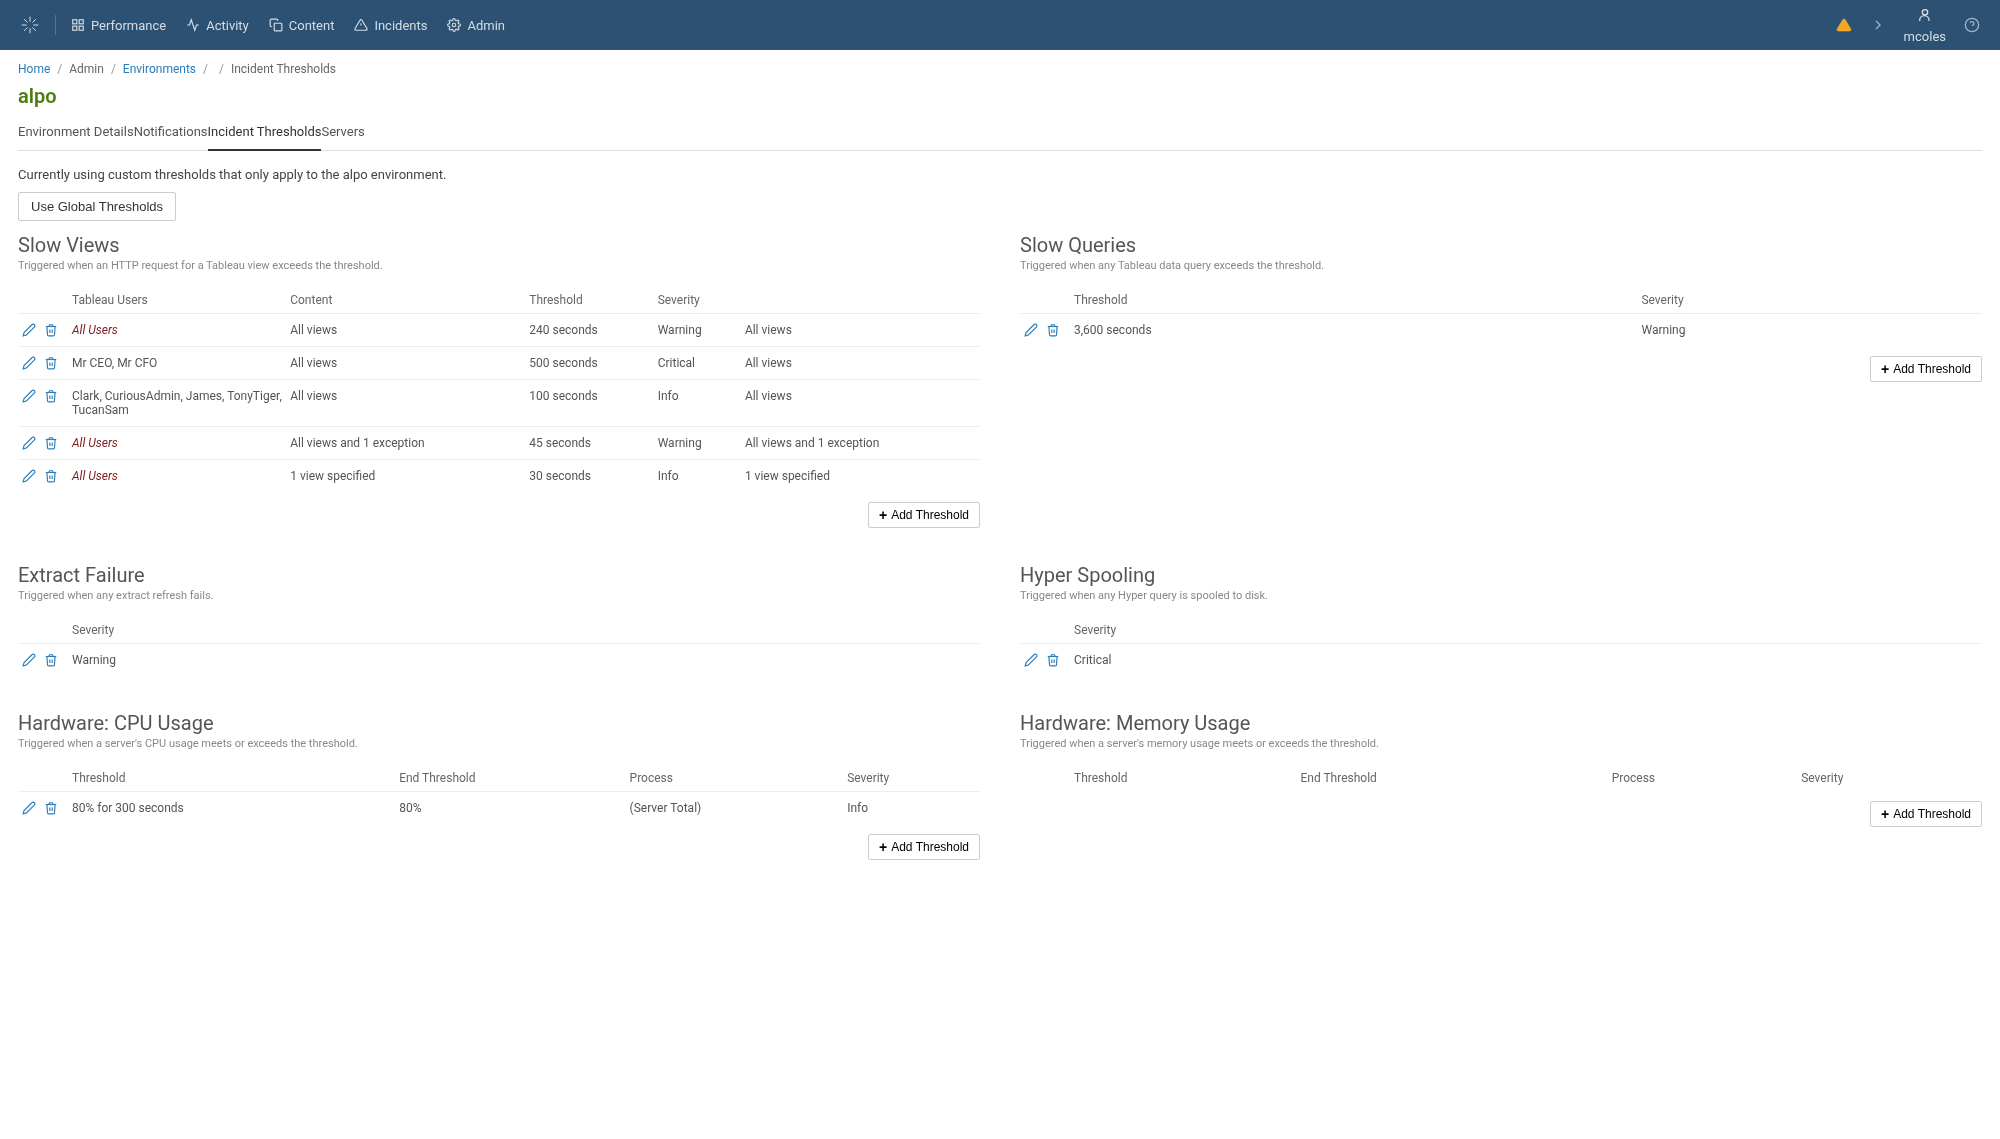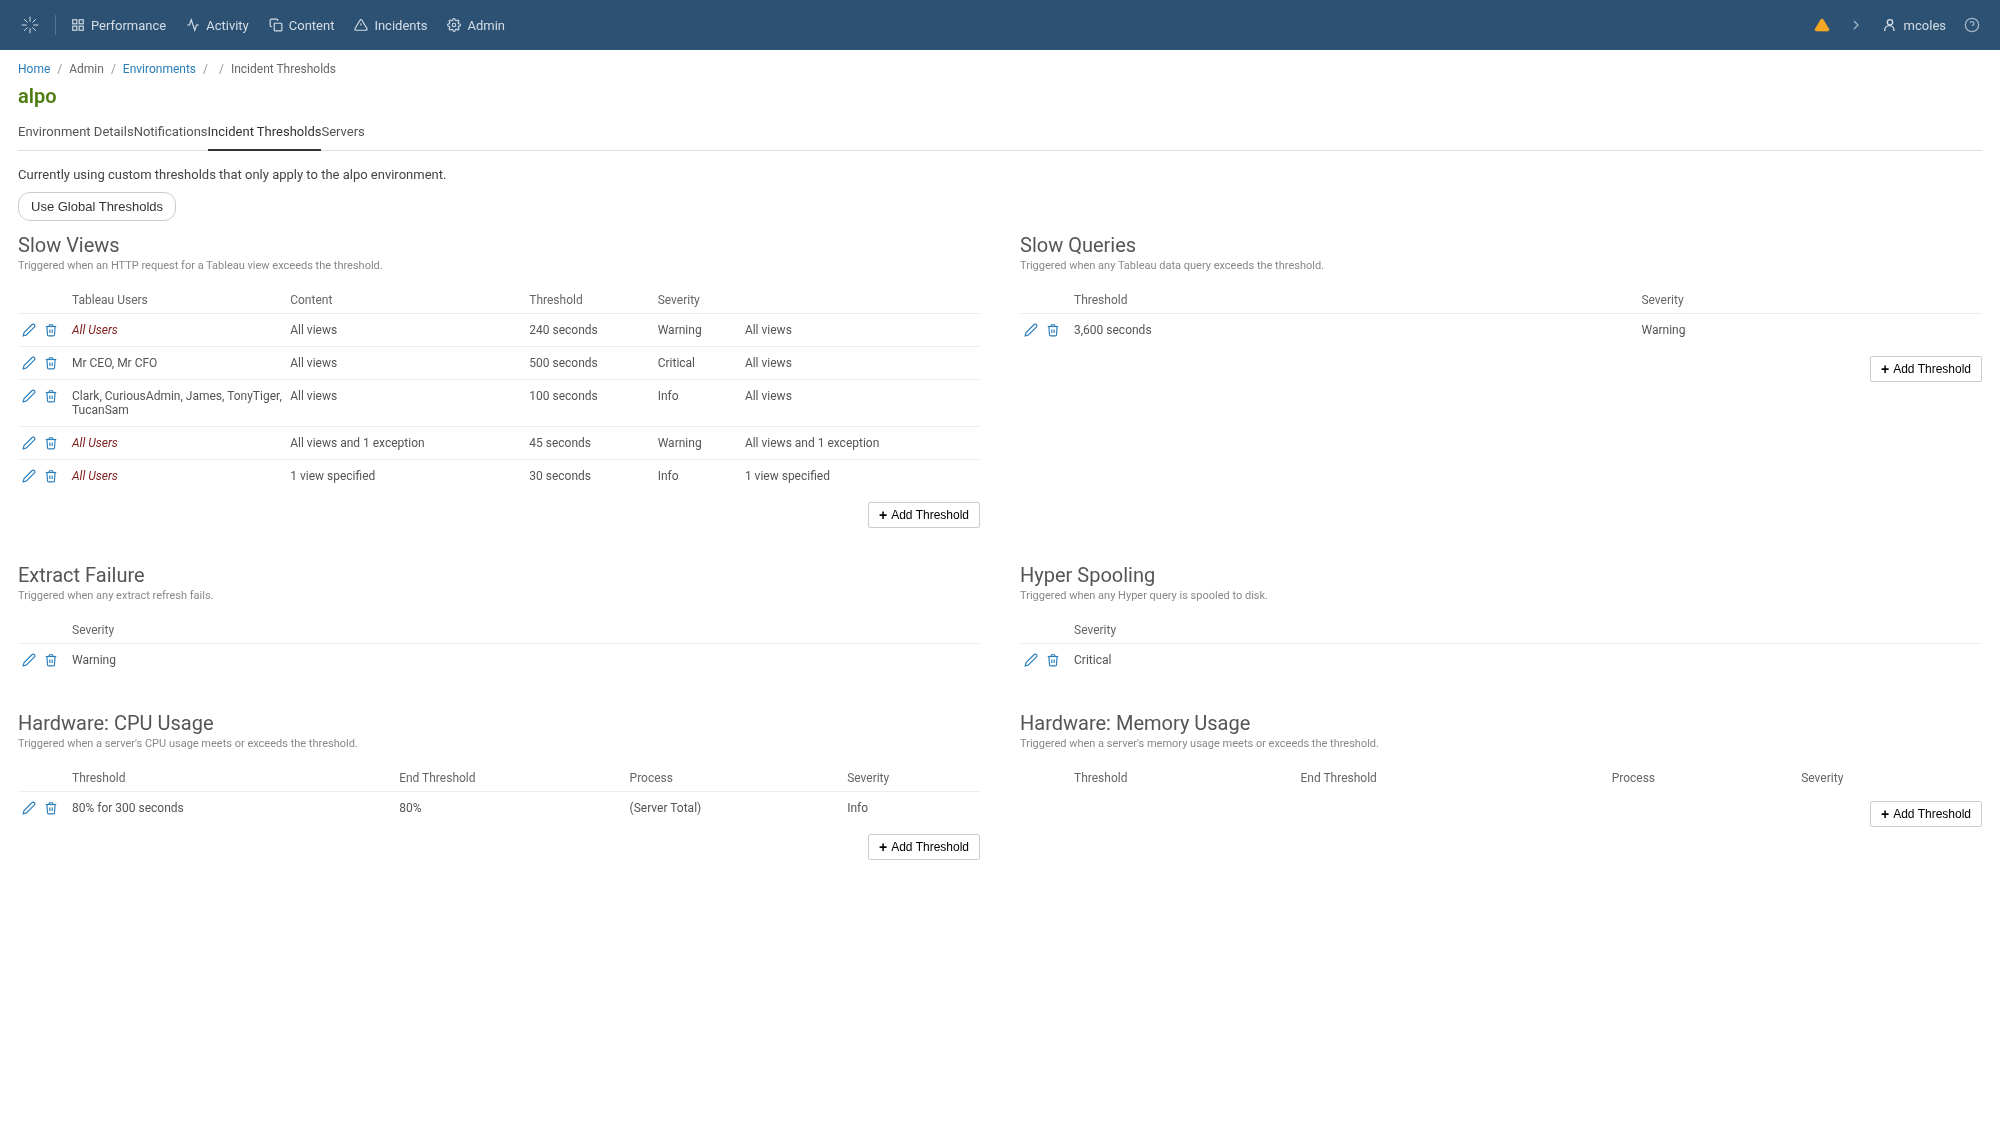--- a/index.html
+++ b/index.html
@@ -17,31 +17,31 @@
   padding: 16px 20px;
   color: #d4dde5;
 }
 .logo-container { display:flex; align-items:center; padding-right:15px; border-right: 1px solid rgba(255,255,255,0.2); margin-right:15px;}
 .logo { width: 20px; height: 20px; }
 .nav { display:flex; gap: 20px; align-items:center;}
 .nav-item { display:flex; align-items:center; gap:6px; cursor:pointer; color:#d4dde5; font-size:13px;}
 .nav-item svg { width:14px; height:14px; }
 .top-right { margin-left:auto; display:flex; align-items:center; gap:18px;}
 .top-right svg { width:16px; height:16px; }
-.user-box{ display:flex; align-items:center; gap:6px; color:#d4dde5; font-size:13px;}
+.user-box{ display:flex; align-items:center; gap:6px; color:#d4dde5; font-size:13px;flex-direction:column;}
 .content-area { padding: 12px 18px; }
 .breadcrumb { font-size: 12px; color:#666; margin-bottom: 8px;}
 .breadcrumb a { color: #2a7db8; text-decoration:none; cursor:pointer;}
 .breadcrumb .sep { margin: 0 4px; color:#999;}
 .page-title { font-size: 20px; font-weight:600; color:#4d7c0f; margin-bottom:10px;}
 .tabs { display:flex; border-bottom:1px solid #e0e0e0; margin-bottom:16px;}
 .tab { padding: 6px 0 10px; cursor:pointer; color:#555; font-size:13px;}
 .tab.active { color:#333; border-bottom: 2px solid #333; margin-bottom:-1px;}
 .info-text { font-size:13px; color:#444; margin-bottom:10px;}
-.btn { border:1px solid #ccc; background:#fff; padding: 6px 12px; border-radius:12px; font-size:13px; cursor:pointer; color:#333;}
+.btn { border:1px solid #ccc; background:#fff; padding: 6px 12px; border-radius:2px; font-size:13px; cursor:pointer; color:#333;}
 .sections { display:grid; grid-template-columns: 1fr 1fr; gap: 0 40px; margin-top:12px;}
 .section { margin-bottom: 35px; }
 .section-title { font-size:20px; color:#555; font-weight:400; margin-bottom:2px;}
 .section-desc { font-size:11px; color:#888; margin-bottom:15px;}
 table { width:100%; border-collapse:collapse; font-size:12px; color:#555;}
 th { text-align:left; font-weight:normal; color:#666; padding: 6px 4px; font-size:12px;}
 td { padding: 9px 4px; border-top:1px solid #eee; vertical-align:top;}
 .italic { font-style:italic; color:#7f1d1d;}
 .action-cell { width:50px; white-space:nowrap;}
 .action-icons { display:flex; gap:8px; align-items:center;}

